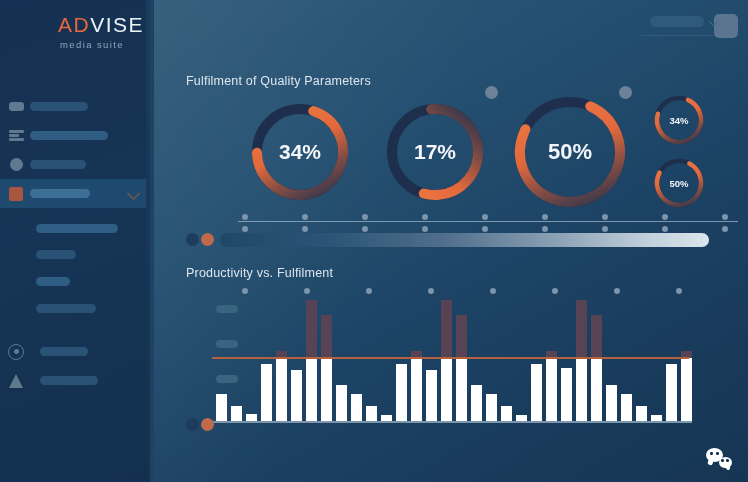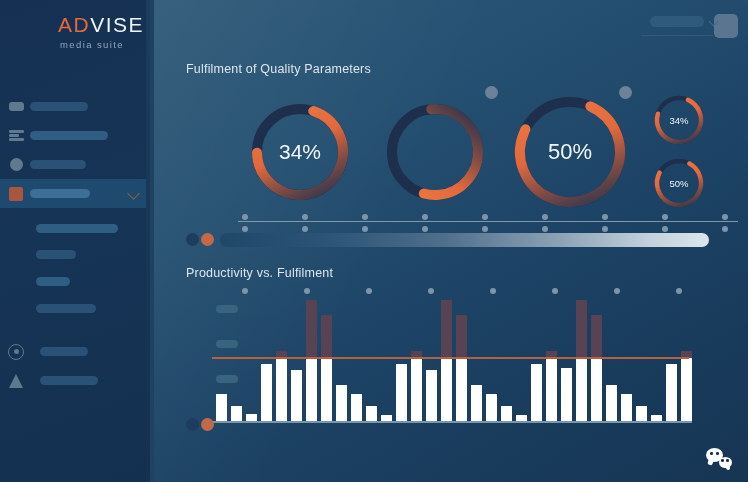--- a/index.html
+++ b/index.html
@@ -74,21 +74,21 @@
   .tb-select .uline{margin-top:8px;height:1.5px;background:#2f5a7c;width:72px;margin-left:-9px;}
   .tb-chev{position:absolute;right:-13px;top:2px;width:6px;height:6px;
     border-right:1.5px solid #3d6c90;border-bottom:1.5px solid #3d6c90;transform:rotate(45deg);}
   .tb-avatar{width:24px;height:24px;border-radius:5px;background:#5b7590;}
 
   .sec-title{
     position:absolute;color:#dde6ee;font-size:12.5px;letter-spacing:.2px;
   }
   .donut-label{
     position:absolute;inset:0;display:flex;align-items:center;justify-content:center;
-    color:#f2f6fa;font-weight:400;
+    color:#f2f6fa;font-weight:700;
   }
   .floatdot{position:absolute;border-radius:50%;background:#6b8299;}
 
   
   .axisline{position:absolute;height:1.2px;background:#8fa7bc;opacity:.85;}
   .adot{position:absolute;width:6px;height:6px;border-radius:50%;background:#7d95ab;}
 
   
   .gbar{
     position:absolute;height:14px;border-radius:7px;
@@ -204,21 +204,21 @@
 
     <div class="topbar">
       <div class="tb-select">
         <div class="pillbar"></div>
         <div class="tb-chev"></div>
         <div class="uline"></div>
       </div>
       <div class="tb-avatar"></div>
     </div>
 
-    <div class="sec-title" style="left:32px;top:62px">Fulfilment of Quality Parameters</div>
+    <div class="sec-title" style="left:32px;top:74px">Fulfilment of Quality Parameters</div>
 
     <svg width="594" height="160" viewBox="0 0 594 160" style="position:absolute;left:0;top:72px">
       <defs>
         <linearGradient id="gOrange" x1="0" y1="1" x2="1" y2="0">
           <stop offset="0%" stop-color="#1b2f4f"></stop>
           <stop offset="28%" stop-color="#7b4a44"></stop>
           <stop offset="55%" stop-color="#e3693c"></stop>
           <stop offset="100%" stop-color="#ef7b45"></stop>
         </linearGradient>
         <linearGradient id="gOrange2" x1="1" y1="1" x2="0" y2="0">
@@ -249,20 +249,21 @@
         <circle cx="525" cy="48" r="22" fill="none" stroke="url(#gOrange)" stroke-width="4.5" stroke-linecap="round" stroke-dasharray="100 39" transform="rotate(-66 525 48)"></circle>
       </g>
 
       <g>
         <circle cx="525" cy="111" r="22" fill="none" stroke="#1d2f4c" stroke-width="4.5"></circle>
         <circle cx="525" cy="111" r="22" fill="none" stroke="url(#gOrange)" stroke-width="4.5" stroke-linecap="round" stroke-dasharray="103 36" transform="rotate(-62 525 111)"></circle>
       </g>
     </svg>
 
     <div class="donut-label" style="left:103px;top:112px;width:86px;height:80px;font-size:21px">34%</div>
+    <div class="donut-label" style="left:238px;top:112px;width:86px;height:80px;font-size:21px">17%</div>
     <div class="donut-label" style="left:366px;top:112px;width:100px;height:80px;font-size:22px">50%</div>
     <div class="donut-label" style="left:495px;top:100px;width:60px;height:40px;font-size:9.5px">34%</div>
     <div class="donut-label" style="left:495px;top:163px;width:60px;height:40px;font-size:9.5px">50%</div>
 
     <div class="floatdot" style="left:331px;top:86px;width:13px;height:13px"></div>
     <div class="floatdot" style="left:465px;top:86px;width:13px;height:13px"></div>
 
     <div class="axisline" style="left:84px;top:221px;width:500px"></div>
     <div id="axis-dots">
         <div class="adot" style="left: 88px; top: 214px;"></div>

